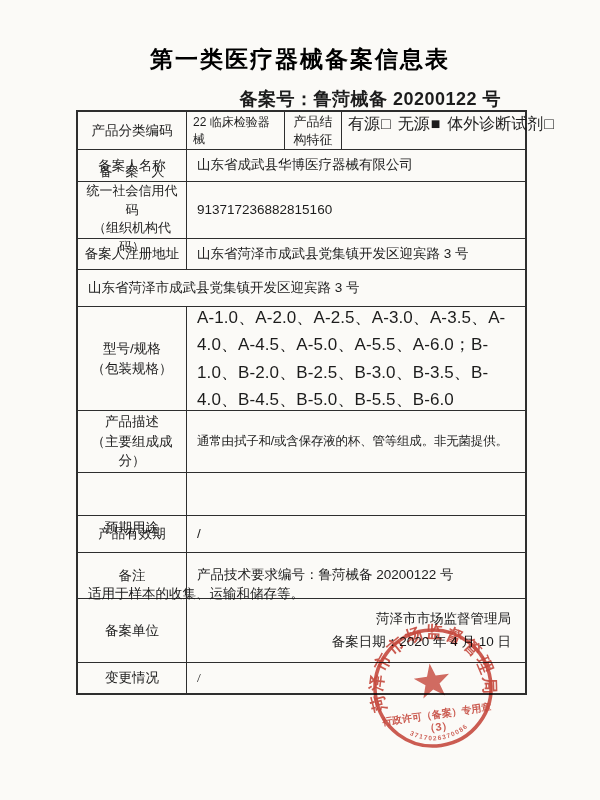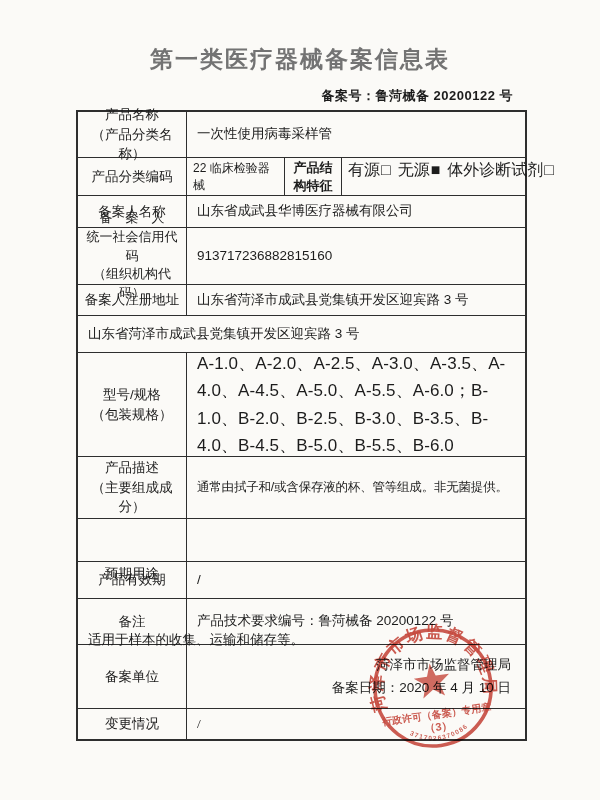--- a/index.html
+++ b/index.html
@@ -8,25 +8,25 @@
     background:#fbfaf7;
     font-family:"Liberation Sans", sans-serif;
     color:#1c1c1c;
     -webkit-font-smoothing:antialiased;
   }
   .page { position:relative; width:600px; height:800px; overflow:hidden; }
 
   .doc-title {
     position:absolute; top:44px; left:0; width:600px;
     text-align:center; font-size:23px; font-weight:700; letter-spacing:2px;
-    color:#737373;
+    color:#000000;
   }
   .record-no {
-    position:absolute; top:87px; left:76px; width:437px;
-    text-align:right; font-size:13px; font-weight:600; letter-spacing:0.5px;
+    position:absolute; top:87px; left:64px; width:437px;
+    text-align:right; font-size:18px; font-weight:600; letter-spacing:0.5px;
   }
 
   .form-table {
     position:absolute; left:76px; top:110px; width:451px;
     border:2px solid #2e2e2e; box-sizing:border-box;
     background:transparent;
   }
   .row { display:flex; border-bottom:1px solid #2e2e2e; box-sizing:border-box; align-items:stretch; }
   .row:last-child { border-bottom:none;font-family:Liberation Serif, serif; }
   .cell { box-sizing:border-box; }
@@ -79,30 +79,25 @@
 </head>
 <body>
 
 <div class="page">
 
   <div class="doc-title">第一类医疗器械备案信息表</div>
   <div class="record-no">备案号：鲁菏械备 20200122 号</div>
 
   <div class="form-table">
 
-    <div class="row r1">
-      <div class="cell lbl">产品名称
-（产品分类名称）</div>
-      <div class="cell val">一次性使用病毒采样管</div>
-    </div>
 
     <div class="row r2">
       <div class="cell lbl">产品分类编码</div>
       <div class="cell cell-code">22 临床检验器械</div>
-      <div class="cell cell-struct" style="white-space:pre-line;font-weight:bold;">产品结
+      <div class="cell cell-struct" style="white-space:pre-line;">产品结
 构特征</div>
       <div class="cell cell-options">
         <span class="opt"><span>有源</span><span class="box">□</span></span>
         <span class="opt"><span>无源</span><span class="box">■</span></span>
         <span class="opt"><span>体外诊断试剂</span><span class="box">□</span></span>
       </div>
     </div>
 
     <div class="row r3">
       <div class="cell lbl">备案人名称</div>

